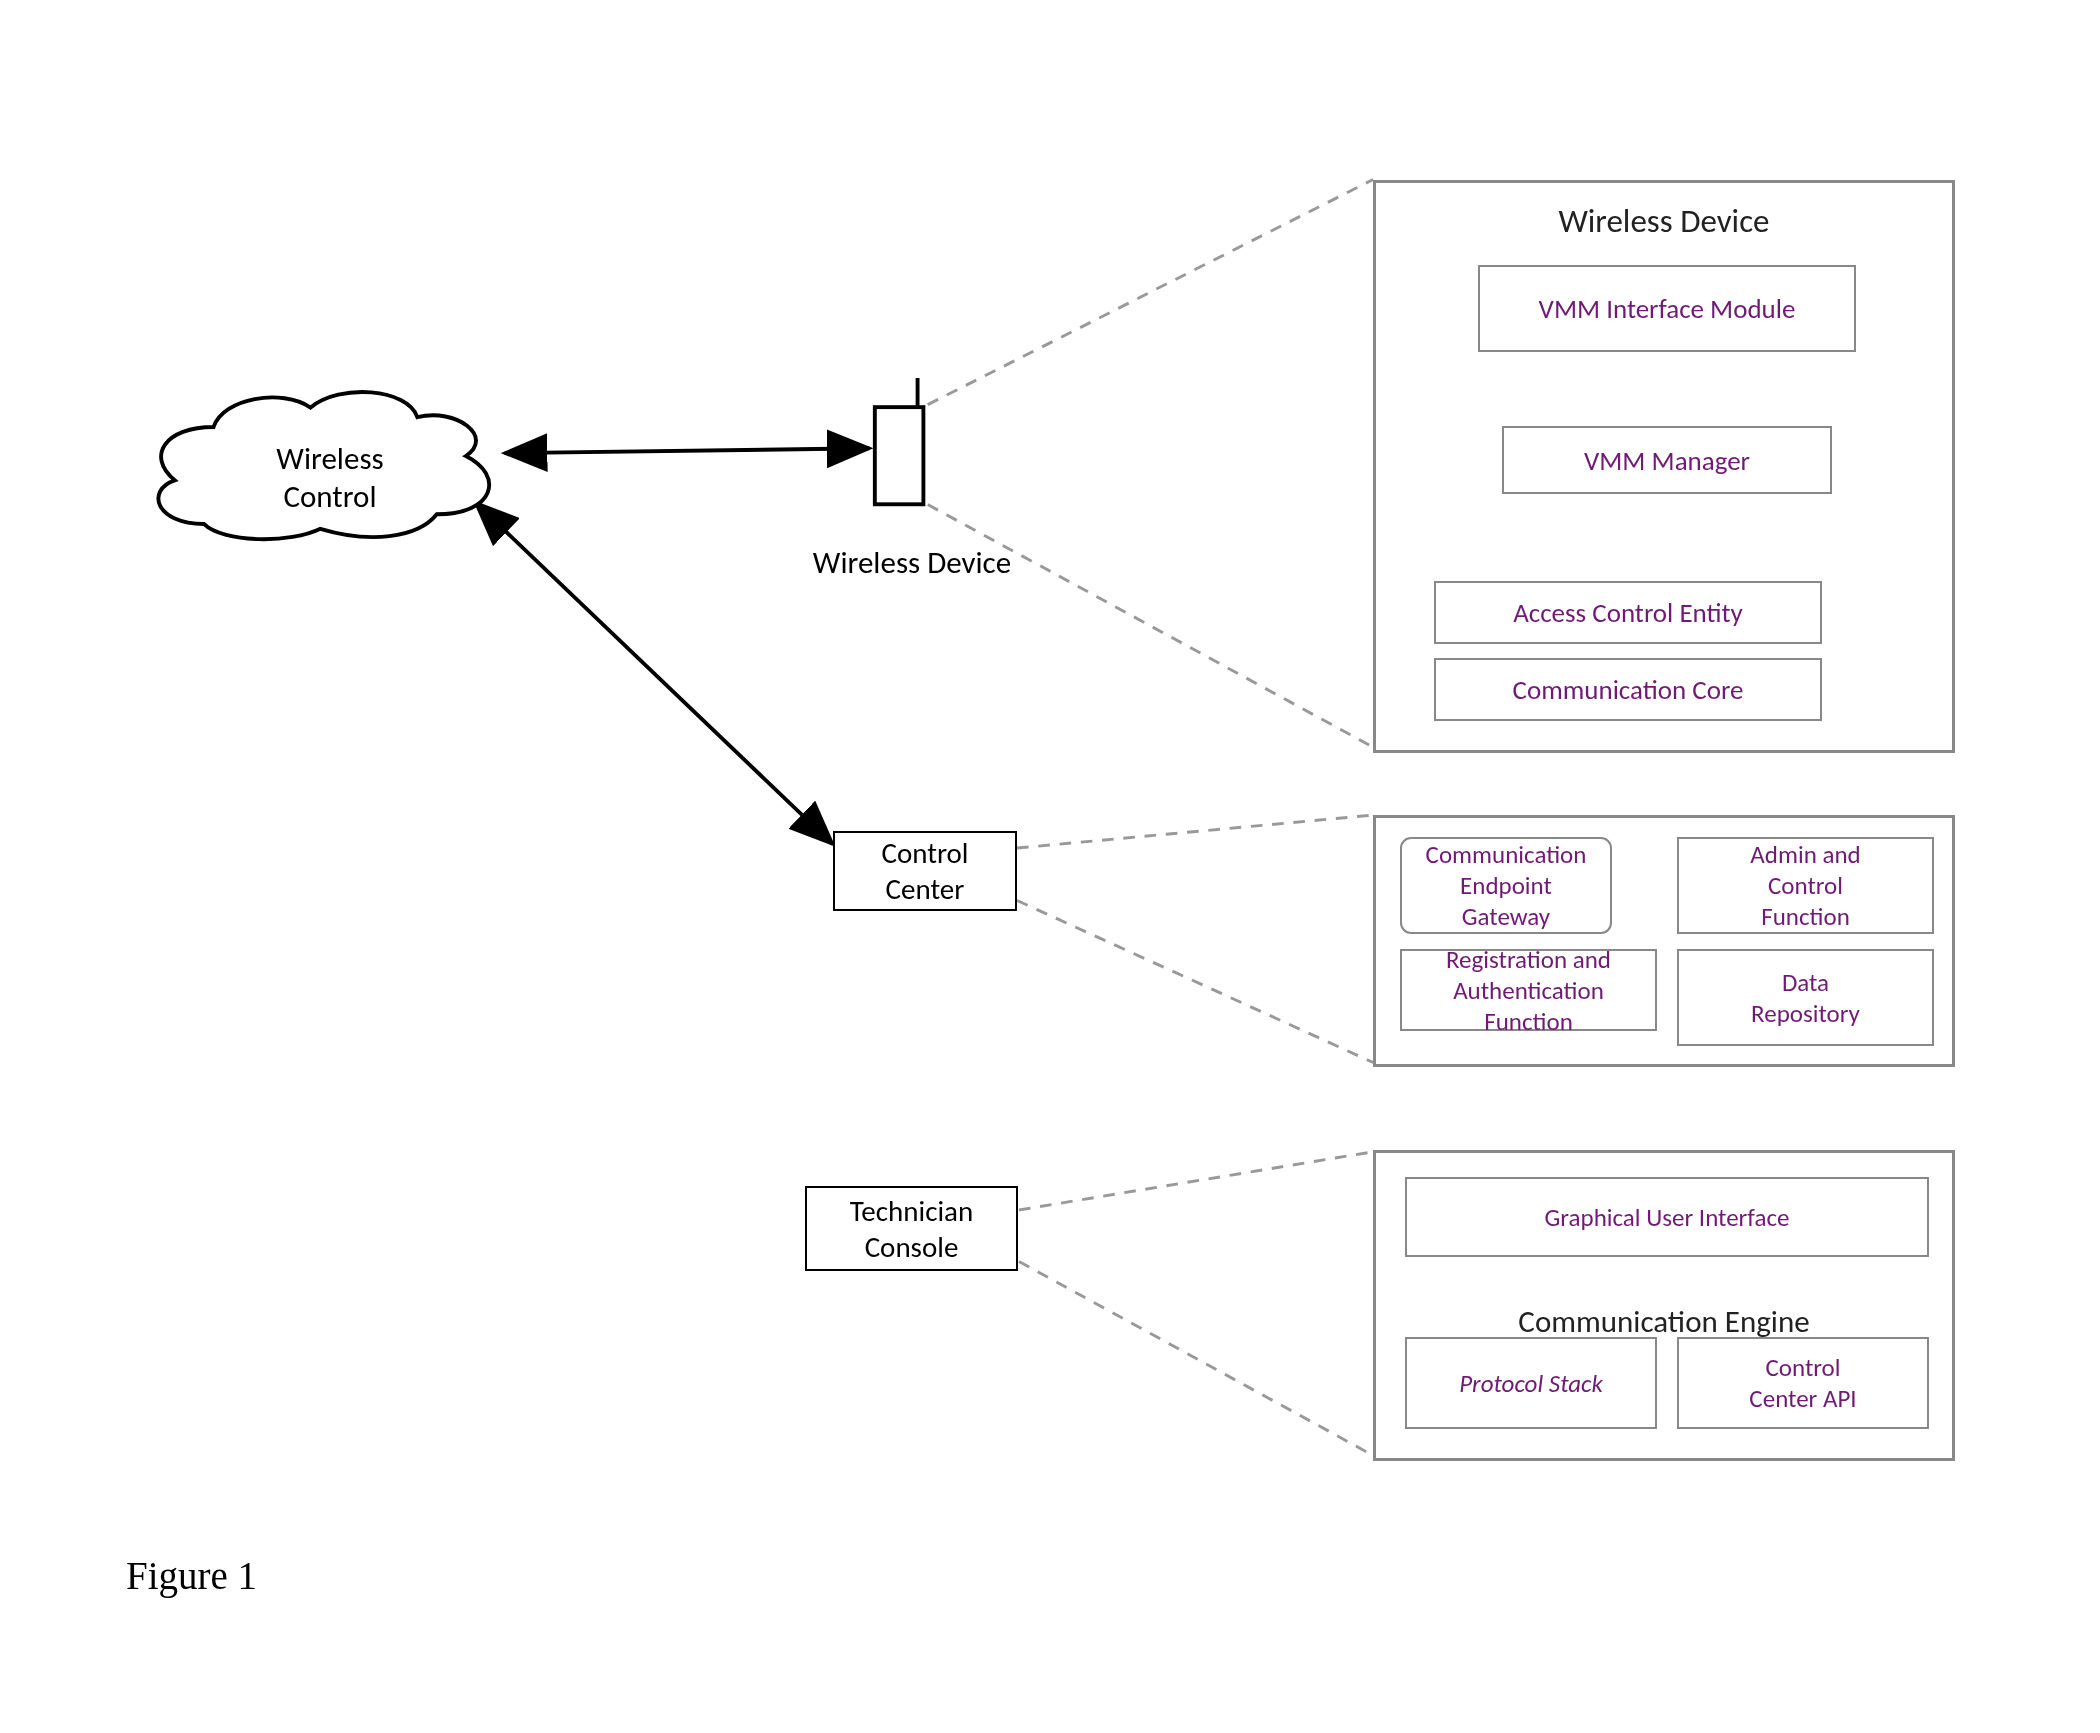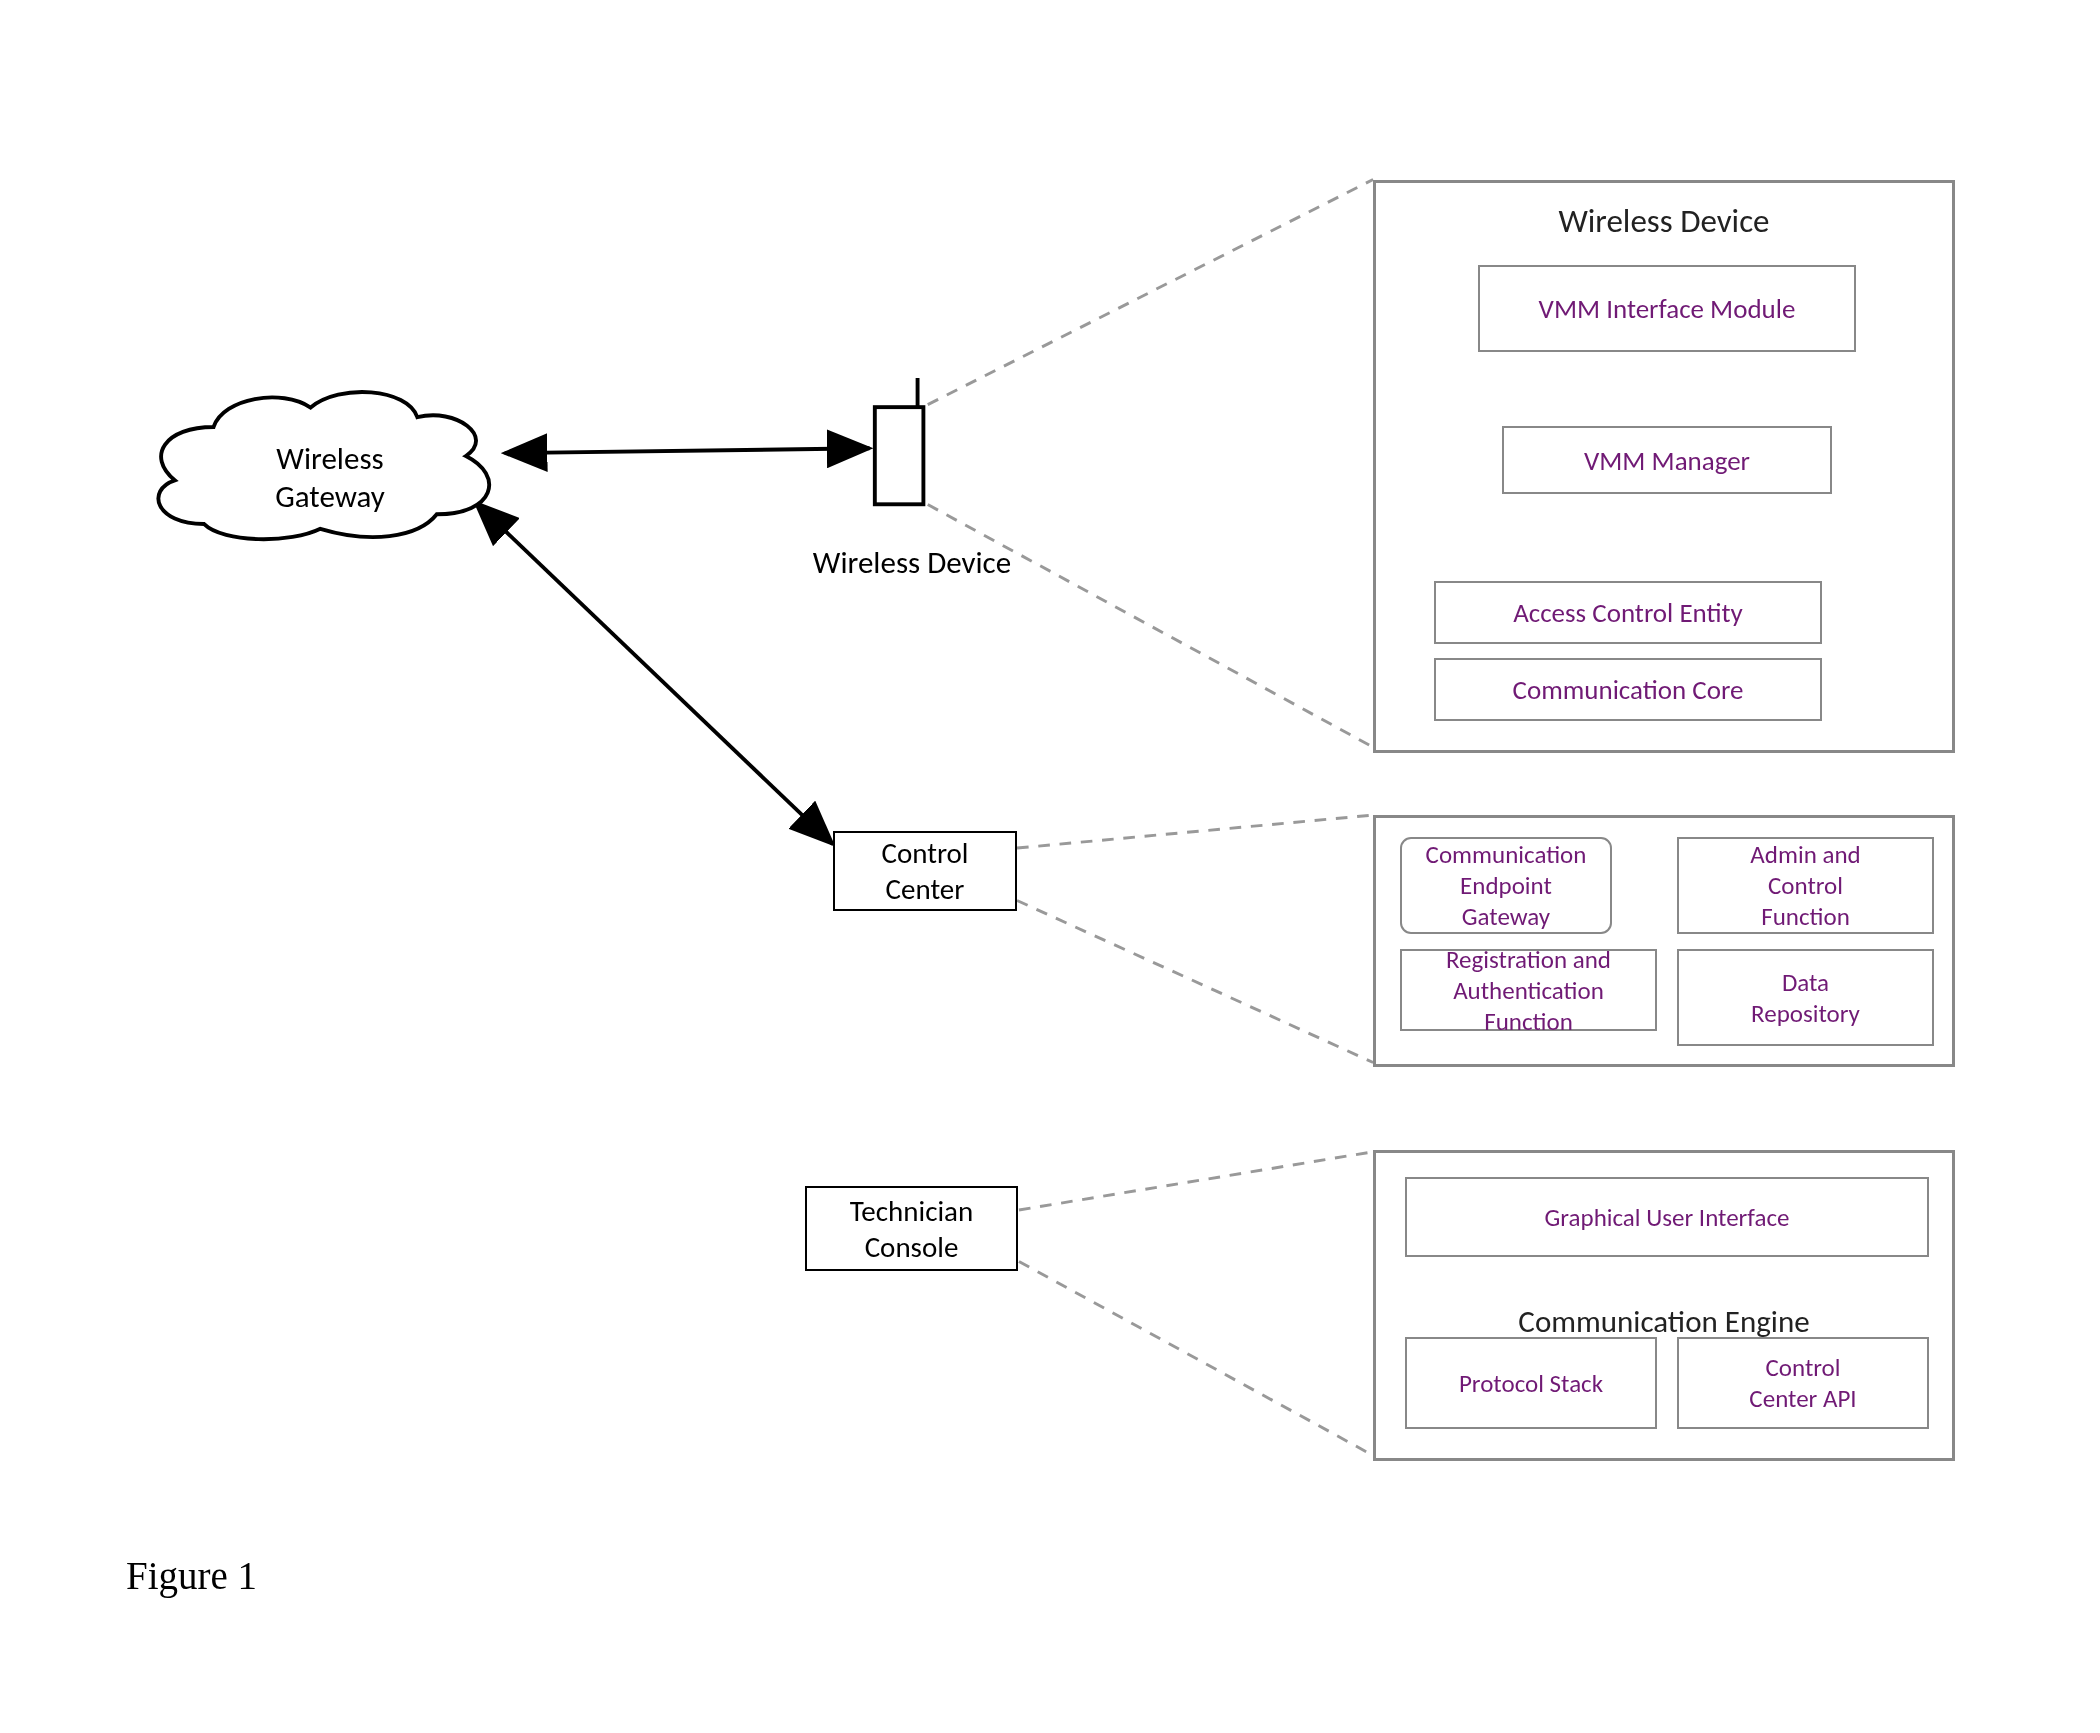--- a/index.html
+++ b/index.html
@@ -50,21 +50,21 @@
            C 150 505, 160 540, 210 540
            C 230 560, 300 560, 330 545
            C 380 560, 430 555, 450 530
            C 510 530, 520 490, 480 470
            C 510 450, 470 420, 430 430
            C 420 400, 350 395, 320 420
            C 290 400, 230 410, 220 440 Z" fill="#fff" stroke="#000" stroke-width="4"></path>
 </svg>
 
 <div class="label" style="left:238px; top:439px; width:184px; font-size:31px; white-space:pre-line;">Wireless
-Gateway</div>
+Control</div>
 
 <svg style="position:absolute; left:869px; top:378px; width:68px; height:136px;" viewBox="0 0 70 140" width="68" height="136">
   <line x1="50" y1="0" x2="50" y2="35" stroke="#000" stroke-width="4"></line>
   <rect x="6" y="30" width="50" height="100" fill="#fff" stroke="#000" stroke-width="4"></rect>
 </svg>
 <div class="label" style="left:776px; top:543px; width:272px; font-size:31px;">Wireless Device</div>
 
 <div class="node" style="left:833px; top:831px; width:184px; height:80px; font-size:29px; white-space:pre-line;">Control
 Center</div>
 
@@ -89,19 +89,19 @@
   <div class="inner-box" style="left:24px; top:131px; width:257px; height:82px; white-space:pre-line;">Registration and
 Authentication
 Function</div>
   <div class="inner-box" style="left:301px; top:131px; width:257px; height:97px; white-space:pre-line;">Data
 Repository</div>
 </div>
 
 <div class="big-panel" style="left:1373px; top:1150px; width:582px; height:311px;">
   <div class="inner-box" style="left:29px; top:24px; width:524px; height:80px;">Graphical User Interface</div>
   <div class="panel-title" style="top:136px; font-size:31px;margin-top:13px;">Communication Engine</div>
-  <div class="inner-box" style="left:29px; top:184px; width:252px; height:92px;">Protocol Stack</div>
+  <div class="inner-box" style="left:29px; top:184px; width:252px; height:92px;font-style:italic;">Protocol Stack</div>
   <div class="inner-box" style="left:301px; top:184px; width:252px; height:92px; white-space:pre-line;">Control
 Center API</div>
 </div>
 
 <div class="figcap" style="left:126px; top:1553px;">Figure 1</div>
 
 
 </body></html>

